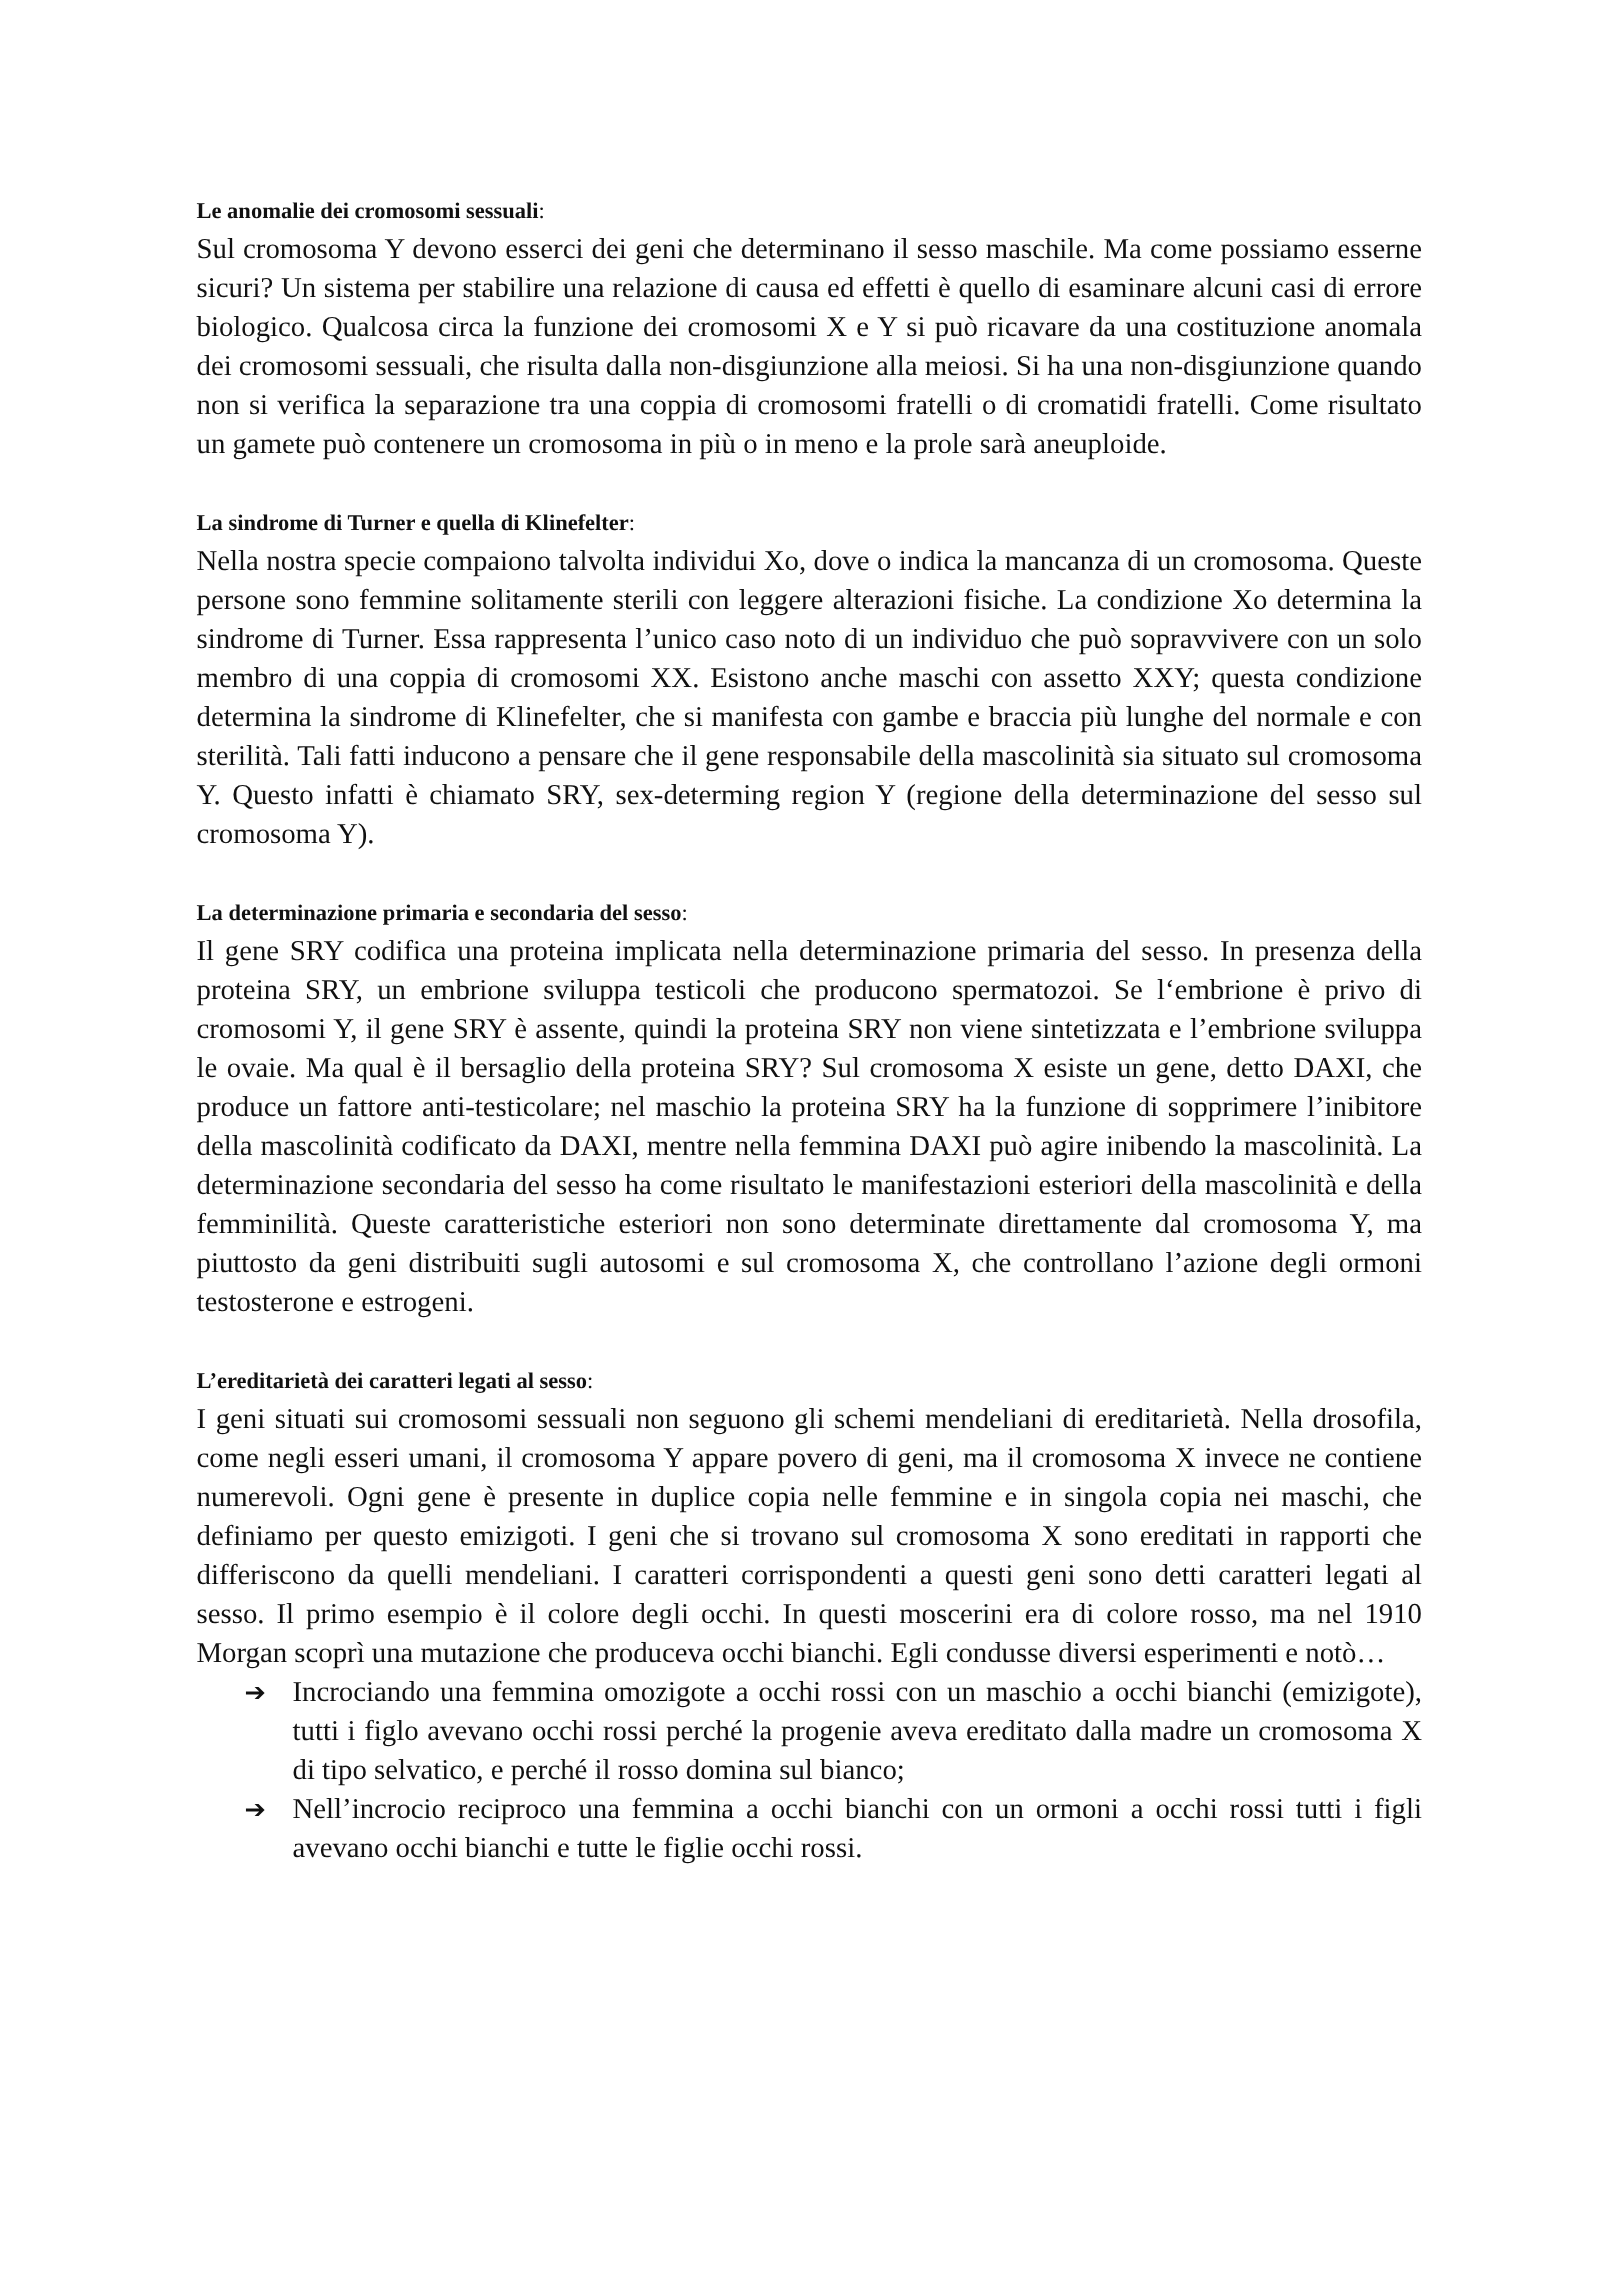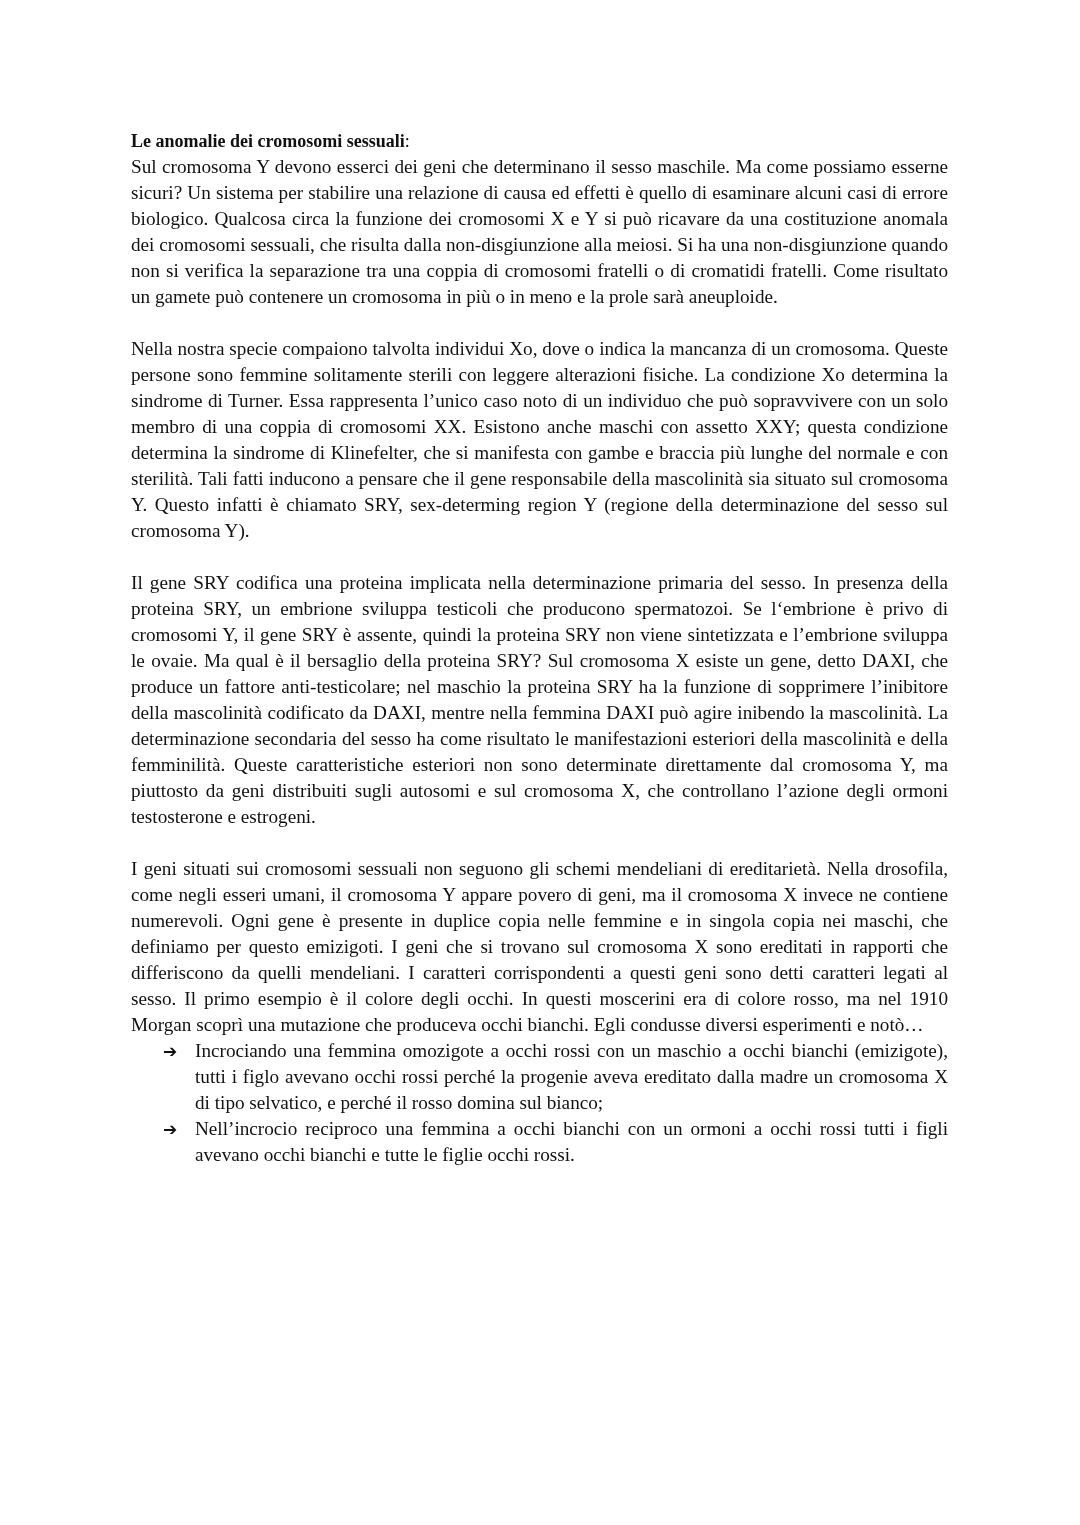--- a/index.html
+++ b/index.html
@@ -21,21 +21,21 @@
       top: 128px;
       width: 817px;
       font-size: 19.2px;
       line-height: 26px;
     }
     .section {
       margin: 0 0 26px 0;
     }
     .heading {
       margin: 0;
-      font-size: 18px;
+      font-size: 15px;
       line-height: 26px;
       font-weight: normal;
     }
     .heading .title {
       font-weight: bold;
     }
     .para {
       margin: 0;
       text-align: justify;
       text-align-last: left;
@@ -65,28 +65,31 @@
 <body>
 
 <div class="page">
 
   <section class="section">
     <h2 class="heading"><span class="title">Le anomalie dei cromosomi sessuali</span><span>:</span></h2>
     <p class="para">Sul cromosoma Y devono esserci dei geni che determinano il sesso maschile. Ma come possiamo esserne sicuri? Un sistema per stabilire una relazione di causa ed effetti è quello di esaminare alcuni casi di errore biologico. Qualcosa circa la funzione dei cromosomi X e Y si può ricavare da una costituzione anomala dei cromosomi sessuali, che risulta dalla non-disgiunzione alla meiosi. Si ha una non-disgiunzione quando non si verifica la separazione tra una coppia di cromosomi fratelli o di cromatidi fratelli. Come risultato un gamete può contenere un cromosoma in più o in meno e la prole sarà aneuploide.</p>
   </section>
 
   <section class="section">
+    <h2 class="heading"><span class="title">La sindrome di Turner e quella di Klinefelter</span><span>:</span></h2>
     <p class="para">Nella nostra specie compaiono talvolta individui Xo, dove o indica la mancanza di un cromosoma. Queste persone sono femmine solitamente sterili con leggere alterazioni fisiche. La condizione Xo determina la sindrome di Turner. Essa rappresenta l’unico caso noto di un individuo che può sopravvivere con un solo membro di una coppia di cromosomi XX. Esistono anche maschi con assetto XXY; questa condizione determina la sindrome di Klinefelter, che si manifesta con gambe e braccia più lunghe del normale e con sterilità. Tali fatti inducono a pensare che il gene responsabile della mascolinità sia situato sul cromosoma Y. Questo infatti è chiamato SRY, sex-determing region Y (regione della determinazione del sesso sul cromosoma Y).</p>
   </section>
 
   <section class="section">
+    <h2 class="heading"><span class="title">La determinazione primaria e secondaria del sesso</span><span>:</span></h2>
     <p class="para">Il gene SRY codifica una proteina implicata nella determinazione primaria del sesso. In presenza della proteina SRY, un embrione sviluppa testicoli che producono spermatozoi. Se l‘embrione è privo di cromosomi Y, il gene SRY è assente, quindi la proteina SRY non viene sintetizzata e l’embrione sviluppa le ovaie. Ma qual è il bersaglio della proteina SRY? Sul cromosoma X esiste un gene, detto DAXI, che produce un fattore anti-testicolare; nel maschio la proteina SRY ha la funzione di sopprimere l’inibitore della mascolinità codificato da DAXI, mentre nella femmina DAXI può agire inibendo la mascolinità. La determinazione secondaria del sesso ha come risultato le manifestazioni esteriori della mascolinità e della femminilità. Queste caratteristiche esteriori non sono determinate direttamente dal cromosoma Y, ma piuttosto da geni distribuiti sugli autosomi e sul cromosoma X, che controllano l’azione degli ormoni testosterone e estrogeni.</p>
   </section>
 
   <section class="section">
+    <h2 class="heading"><span class="title">L’ereditarietà dei caratteri legati al sesso</span><span>:</span></h2>
     <p class="para">I geni situati sui cromosomi sessuali non seguono gli schemi mendeliani di ereditarietà. Nella drosofila, come negli esseri umani, il cromosoma Y appare povero di geni, ma il cromosoma X invece ne contiene numerevoli. Ogni gene è presente in duplice copia nelle femmine e in singola copia nei maschi, che definiamo per questo emizigoti. I geni che si trovano sul cromosoma X sono ereditati in rapporti che differiscono da quelli mendeliani. I caratteri corrispondenti a questi geni sono detti caratteri legati al sesso. Il primo esempio è il colore degli occhi. In questi moscerini era di colore rosso, ma nel 1910 Morgan scoprì una mutazione che produceva occhi bianchi. Egli condusse diversi esperimenti e notò…</p>
     <ul class="bullets">
       <li>
         <span class="arrow">➔</span>
         <span>Incrociando una femmina omozigote a occhi rossi con un maschio a occhi bianchi (emizigote), tutti i figlo avevano occhi rossi perché la progenie aveva ereditato dalla madre un cromosoma X di tipo selvatico, e perché il rosso domina sul bianco;</span>
       </li>
       <li>
         <span class="arrow">➔</span>
         <span>Nell’incrocio reciproco una femmina a occhi bianchi con un ormoni a occhi rossi tutti i figli avevano occhi bianchi e tutte le figlie occhi rossi.</span>
       </li>

